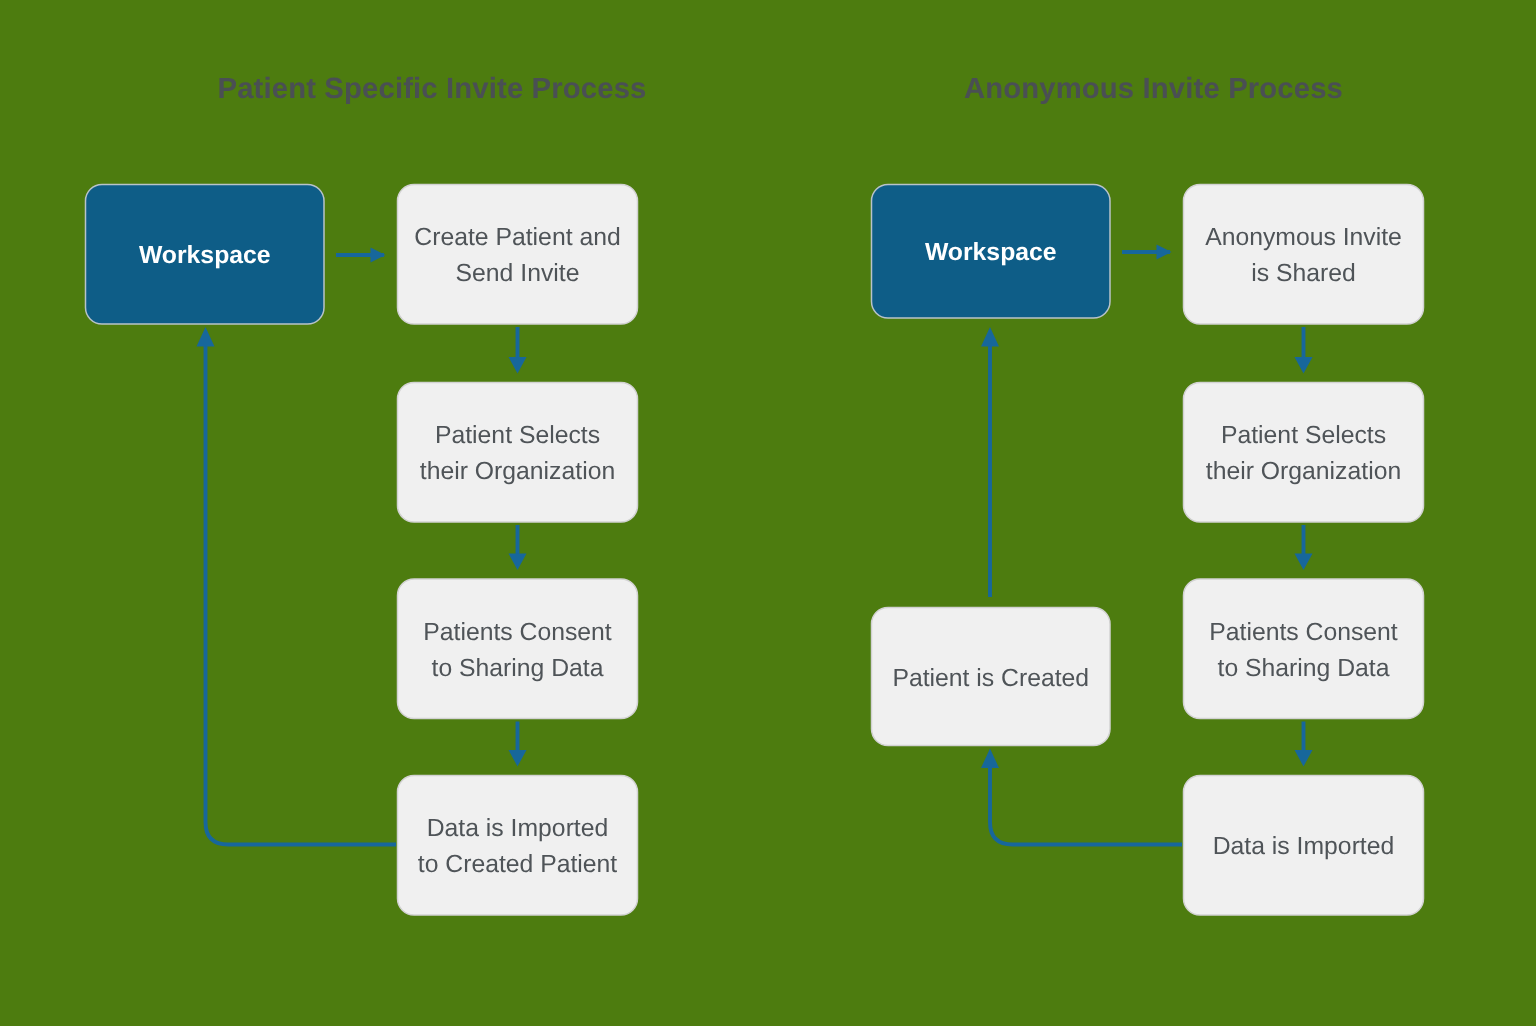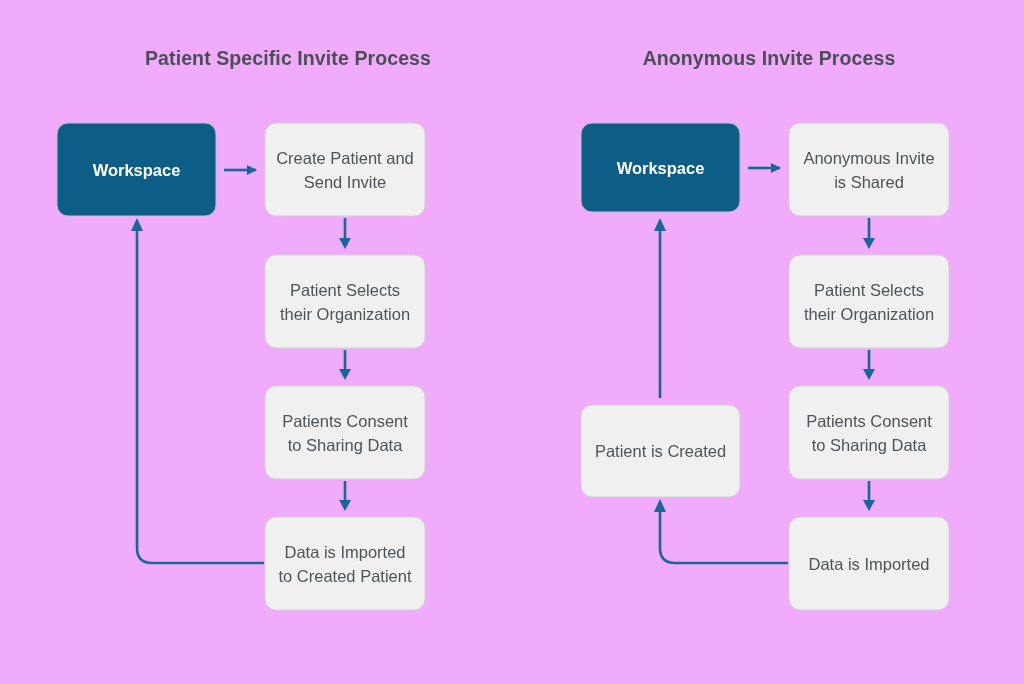--- a/index.html
+++ b/index.html
@@ -10,21 +10,21 @@
   body {
     width: 1024px;
     height: 684px;
     overflow: hidden;
     font-family: "Liberation Sans", sans-serif;
   }
   #stage {
     position: relative;
     width: 1024px;
     height: 684px;
-    background: #f0abfc;
+    background: #4d7c0f;
   }
   svg.diagram {
     position: absolute;
     left: 0;
     top: 0;
     width: 1024px;
     height: 684px;
     display: block;
   }
   .col-title {

